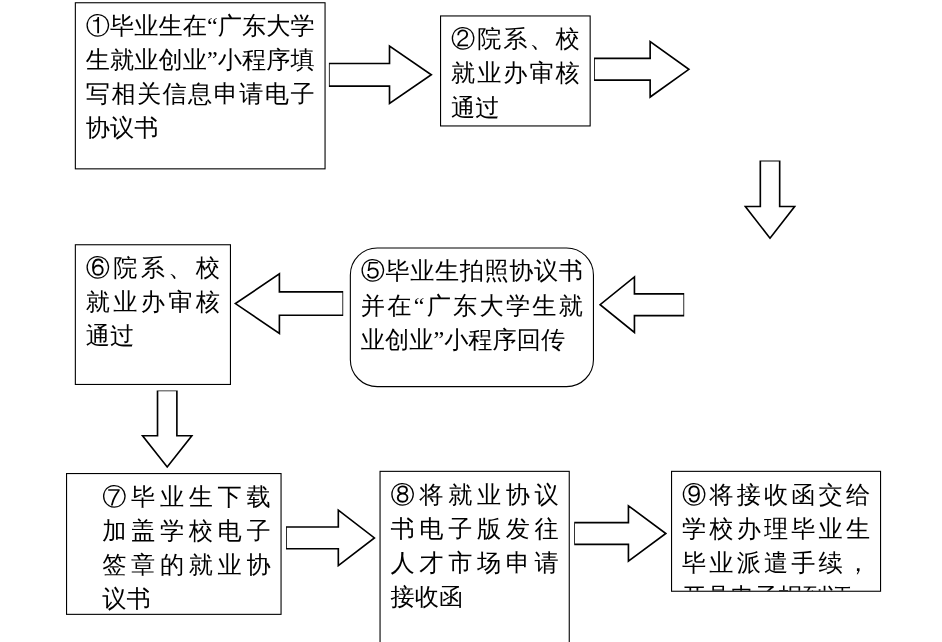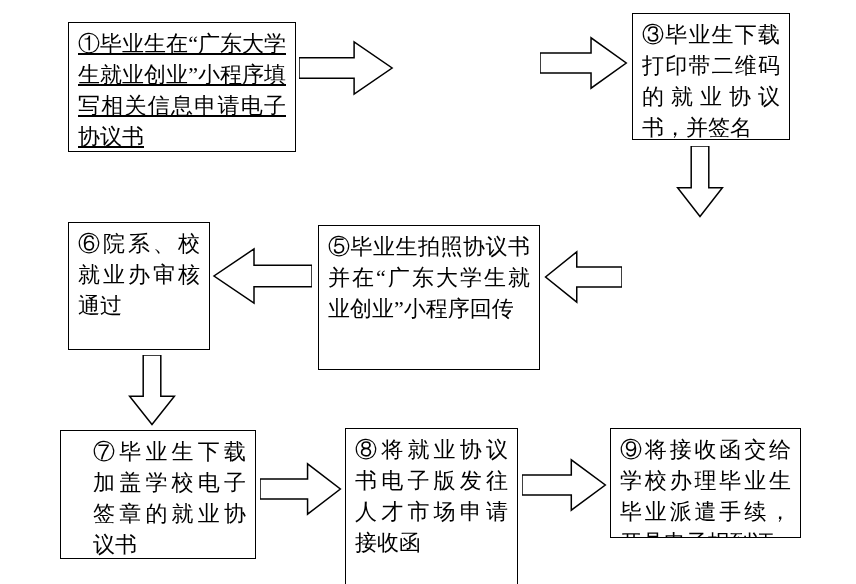--- a/index.html
+++ b/index.html
@@ -20,26 +20,26 @@
     font-size:22px;
     line-height:31px;
     text-align:justify;
     overflow:hidden;
   }
   .arrow{position:absolute;}
   .arrow svg{display:block;width:100%;height:100%;}
   .arrow polygon{fill:#ffffff;stroke:#000000;stroke-width:1.5;}
 
   
-  #b1{left:68px;  top:22px;  width:228px; height:130px;text-decoration:underline;}
+  #b1{left:68px;  top:2px;  width:228px; height:152px;}
   #b2{left:400px; top:14px;  width:137px; height:101px;}
   #b3{left:632px; top:13px;  width:158px; height:127px;}
   
   #b4{left:625px; top:222px; width:166px; height:128px;}
-  #b5{left:318px; top:225px; width:222px; height:145px;}
+  #b5{left:318px; top:225px; width:222px; height:127px;border-radius:25px;}
   #b6{left:68px;  top:222px; width:142px; height:128px;}
   
   #b7{left:60px;  top:430px; width:196px; height:129px;padding-left:32px;}
   #b8{left:345px; top:428px; width:173px; height:164px;}
   #b9{left:610px; top:428px; width:191px; height:110px;}
 
   
   #a12{left:299px; top:40px;  width:95px;  height:56px;}
   #a23{left:540px; top:36px;  width:88px;  height:54px;}
   #a34{left:676px; top:146px; width:48px;  height:72px;}
@@ -57,30 +57,30 @@
   <div class="box" id="b1">
     <span>①毕业生在“广东大学生就业创业”小程序填写相关信息申请电子协议书</span>
   </div>
 
   <div class="arrow" id="a12">
     <svg viewBox="0 0 100 60" preserveAspectRatio="none">
       <polygon points="0,19 58,19 58,2 98,30 58,58 58,41 0,41" vector-effect="non-scaling-stroke"></polygon>
     </svg>
   </div>
 
+  <div class="box" id="b2">
+    <span>②院系、校就业办审核通过</span>
+  </div>
 
   <div class="arrow" id="a23">
     <svg viewBox="0 0 100 60" preserveAspectRatio="none">
       <polygon points="0,19 58,19 58,2 98,30 58,58 58,41 0,41" vector-effect="non-scaling-stroke"></polygon>
     </svg>
   </div>
 
-  <div class="box" id="b3">
-    <span>③毕业生下载打印带二维码的就业协议书，并签名</span>
-  </div>
 
   <div class="arrow" id="a34">
     <svg viewBox="0 0 60 100" preserveAspectRatio="none">
       <polygon points="19,0 19,58 2,58 30,98 58,58 41,58 41,0" vector-effect="non-scaling-stroke"></polygon>
     </svg>
   </div>
 
 
   <div class="arrow" id="a45">
     <svg viewBox="0 0 100 60" preserveAspectRatio="none">

